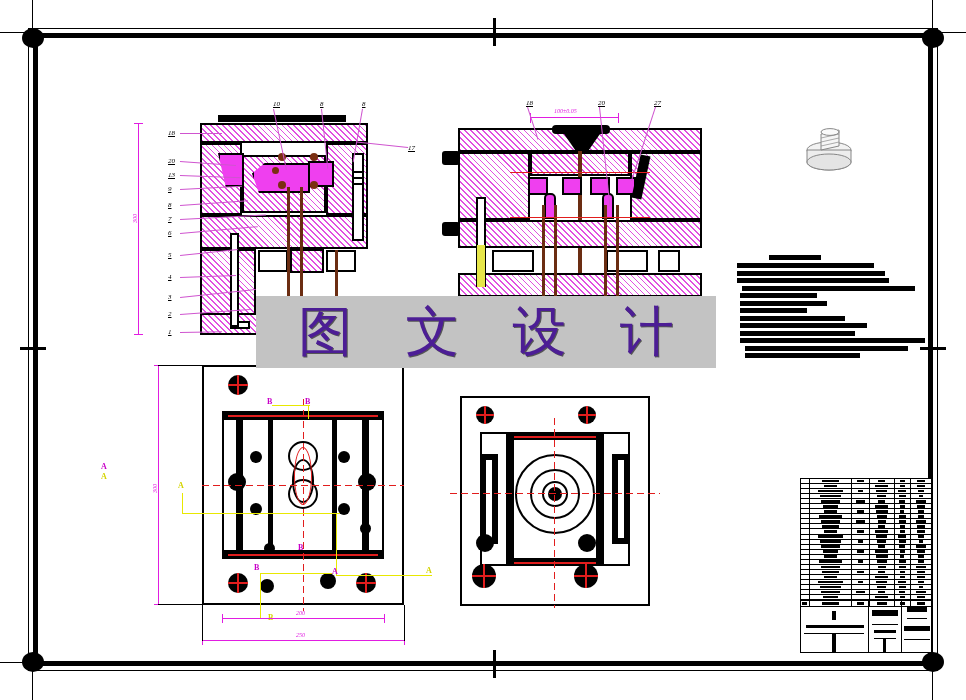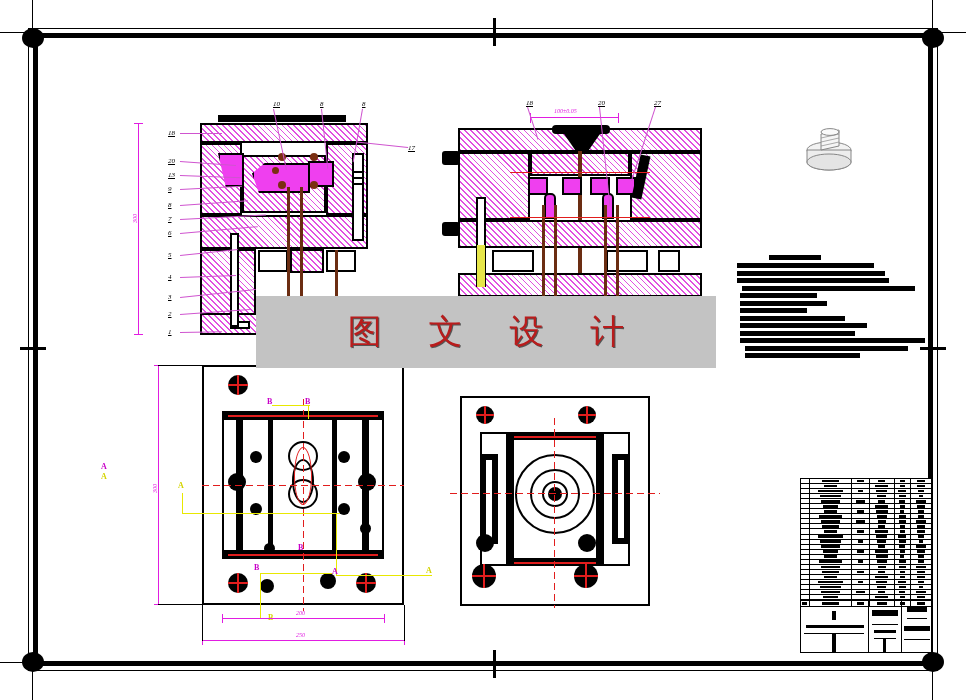--- a/index.html
+++ b/index.html
@@ -16,21 +16,21 @@
 
   .corner-dot{position:absolute;width:22px;height:20px;background:#000;border-radius:50%;}
   .corner-tick{position:absolute;background:#000;}
 
   .mid-mark{position:absolute;background:#000;}
 
   
   #watermark{position:absolute;left:256px;top:296px;width:460px;height:72px;
       background:#c3c3c3;display:flex;align-items:center;justify-content:center;
       z-index:60;}
-  #watermark span{font-family:"DejaVu Serif", serif;font-size:34px;color:#b91c1c;
+  #watermark span{font-family:"DejaVu Serif", serif;font-size:54px;color:#4c1d95;
       letter-spacing:18px;text-indent:18px;font-weight:400;
       text-shadow:1px 1px 0 #555;}
 
   
   .v{position:absolute;}
   .blk{position:absolute;background:#000;}
   .hatch{position:absolute;
      background-image:repeating-linear-gradient(45deg,
         #e14fe1 0px,#e14fe1 1.2px,#ffffff 1.2px,#ffffff 4.2px);
      border:2.5px solid #000;box-sizing:border-box;}

